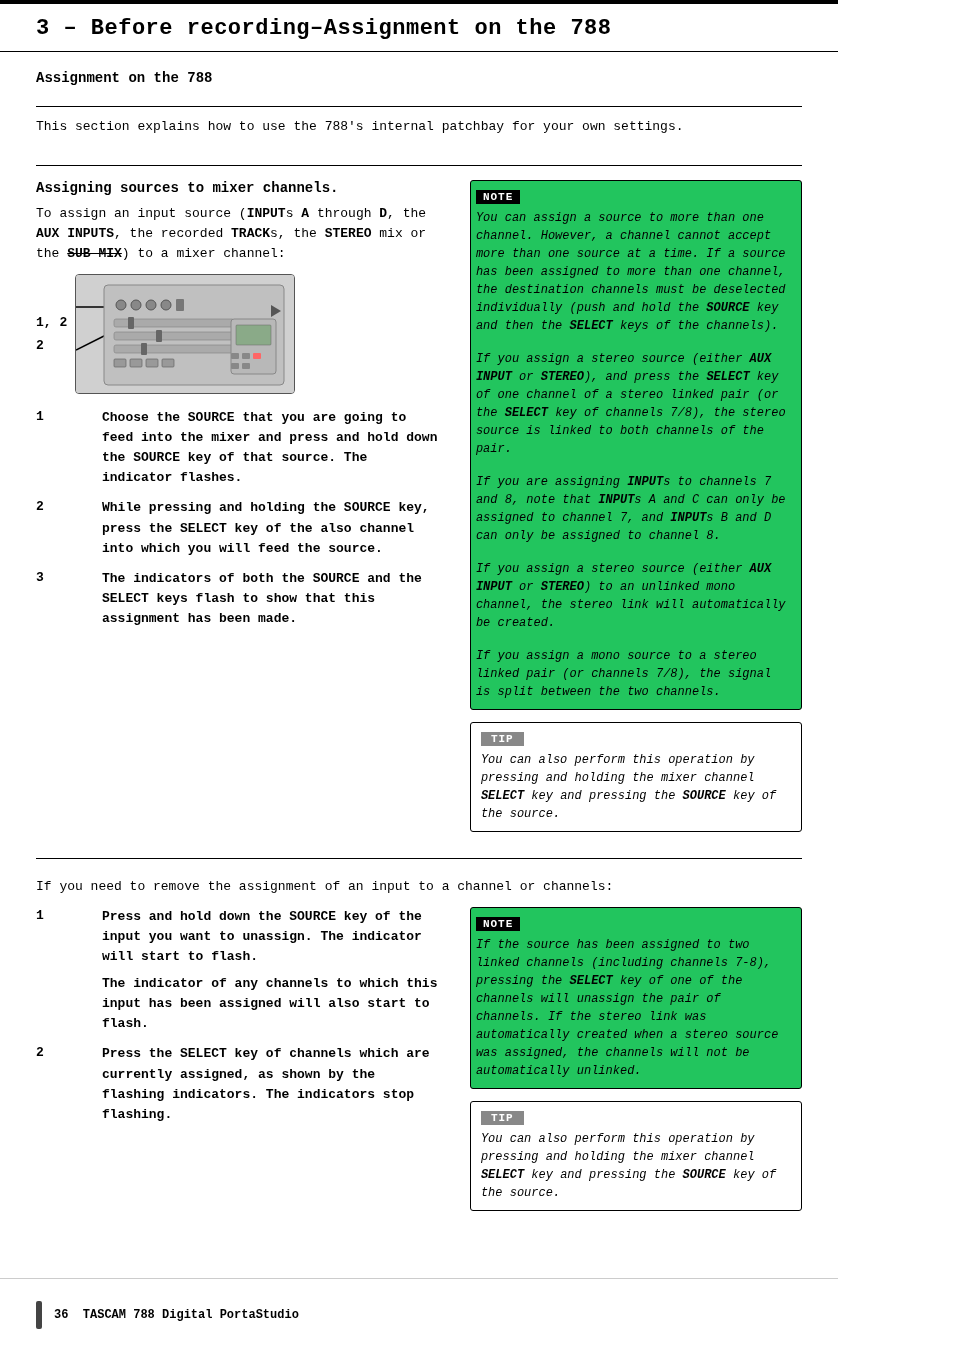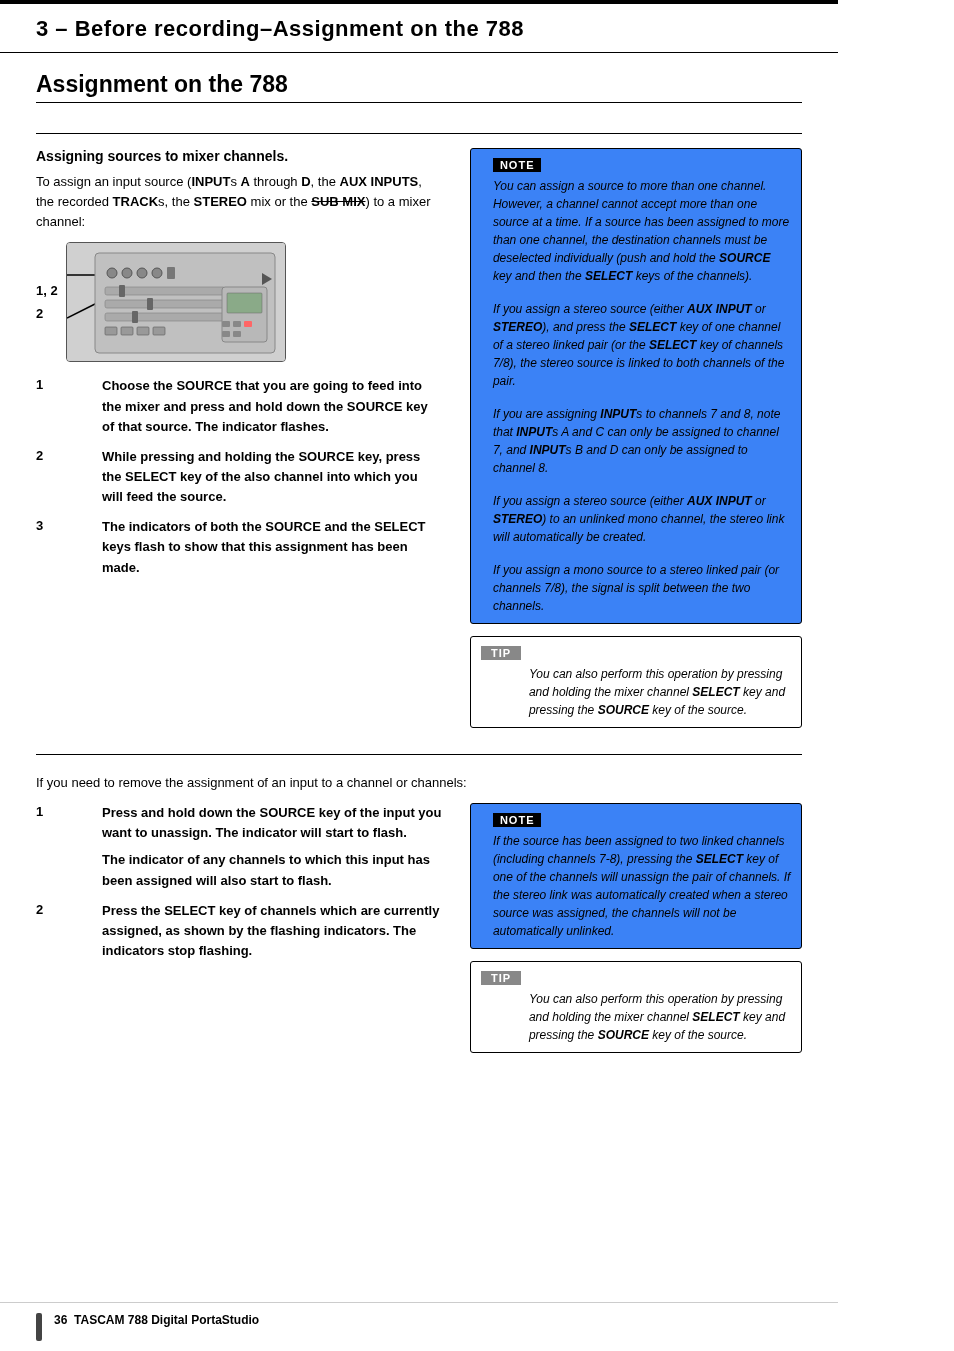--- a/index.html
+++ b/index.html
@@ -9,44 +9,45 @@
       background: #fff;
       color: #000;
       width: 954px;
       min-height: 1351px;
     }
     .page {
       width: 838px;
       min-height: 1351px;
       padding: 0;
       position: relative;
+      font-family: Liberation Mono, monospace;
     }
     .header-bar {
       background: #fff;
       border-top: 4px solid #000;
       border-bottom: 1px solid #000;
       padding: 12px 36px 10px 36px;
       margin-bottom: 0;
     }
     .header-bar h1 {
       font-size: 22px;
       font-weight: bold;
       letter-spacing: 0.5px;
     }
     .content-area {
       padding: 18px 36px 18px 36px;
       display: flex;
       flex-direction: column;
     }
     .section-title {
-      font-size: 23px;
+      font-size: 14px;
       font-weight: bold;
       border-bottom: 1.5px solid #000;
-      padding-bottom: 4px;
-      margin-bottom: 16px;
+      padding-bottom: 20px;
+      margin-bottom: 10px;
     }
     .intro-text {
       font-size: 13px;
       margin-bottom: 14px;
       line-height: 1.5;
     }
     .two-col {
       display: flex;
       gap: 28px;
     }
@@ -96,25 +97,25 @@
     }
     .step-content b, .step-content strong {
       font-weight: bold;
     }
     .step-sub {
       margin-top: 7px;
       font-size: 13px;
       line-height: 1.55;
     }
     .note-box {
-      background: #3b82f6;
+      background: #22c55e;
       border: 1.5px solid #000;
       border-radius: 3px;
       margin-bottom: 12px;
-      padding: 8px 10px 8px 22px;
+      padding: 8px 10px 8px 5px;
     }
     .note-label {
       font-size: 11px;
       font-weight: bold;
       background: #000;
       color: #fff;
       display: inline-block;
       padding: 1px 7px;
       margin-bottom: 5px;
       letter-spacing: 1px;
@@ -144,21 +145,20 @@
       display: inline-block;
       padding: 1px 10px;
       margin-bottom: 5px;
       letter-spacing: 1px;
     }
     .tip-text {
       font-size: 12px;
       line-height: 1.5;
       color: #000;
       font-style: italic;
-      margin-left: 48px;
     }
     .tip-text b, .tip-text strong {
       font-weight: bold;
       font-style: italic;
     }
     .divider {
       border: none;
       border-top: 1px solid #000;
       margin: 14px 0;
     }
@@ -191,22 +191,22 @@
     .mixer-svg {
       width: 220px;
       height: 120px;
     }
     .footer-bar {
       position: absolute;
       bottom: 0;
       left: 0;
       width: 100%;
       display: flex;
-      align-items: flex-start;
-      padding: 10px 36px;
+      align-items: center;
+      padding: 22px 36px;
       border-top: 1px solid #ccc;
     }
     .footer-accent {
       width: 6px;
       height: 28px;
       background: #444;
       margin-right: 12px;
       border-radius: 2px;
     }
     .footer-text {
@@ -236,20 +236,21 @@
 
 <div class="page">
 
   <div class="header-bar">
     <h1>3 – Before recording–Assignment on the 788</h1>
   </div>
 
   <div class="content-area">
 
     <div class="section-title">Assignment on the 788</div>
+    <div class="intro-text">This section explains how to use the 788's internal patchbay for your own settings.</div>
 
     <hr class="divider">
 
     <div class="two-col">
 
       <div class="left-col">
         <div class="subsection-title">Assigning sources to mixer channels.</div>
         <div class="body-text">
           To assign an input source (<b>INPUT</b>s <b>A</b> through <b>D</b>, the
           <b>AUX INPUTS</b>, the recorded <b>TRACK</b>s, the <b>STEREO</b>

